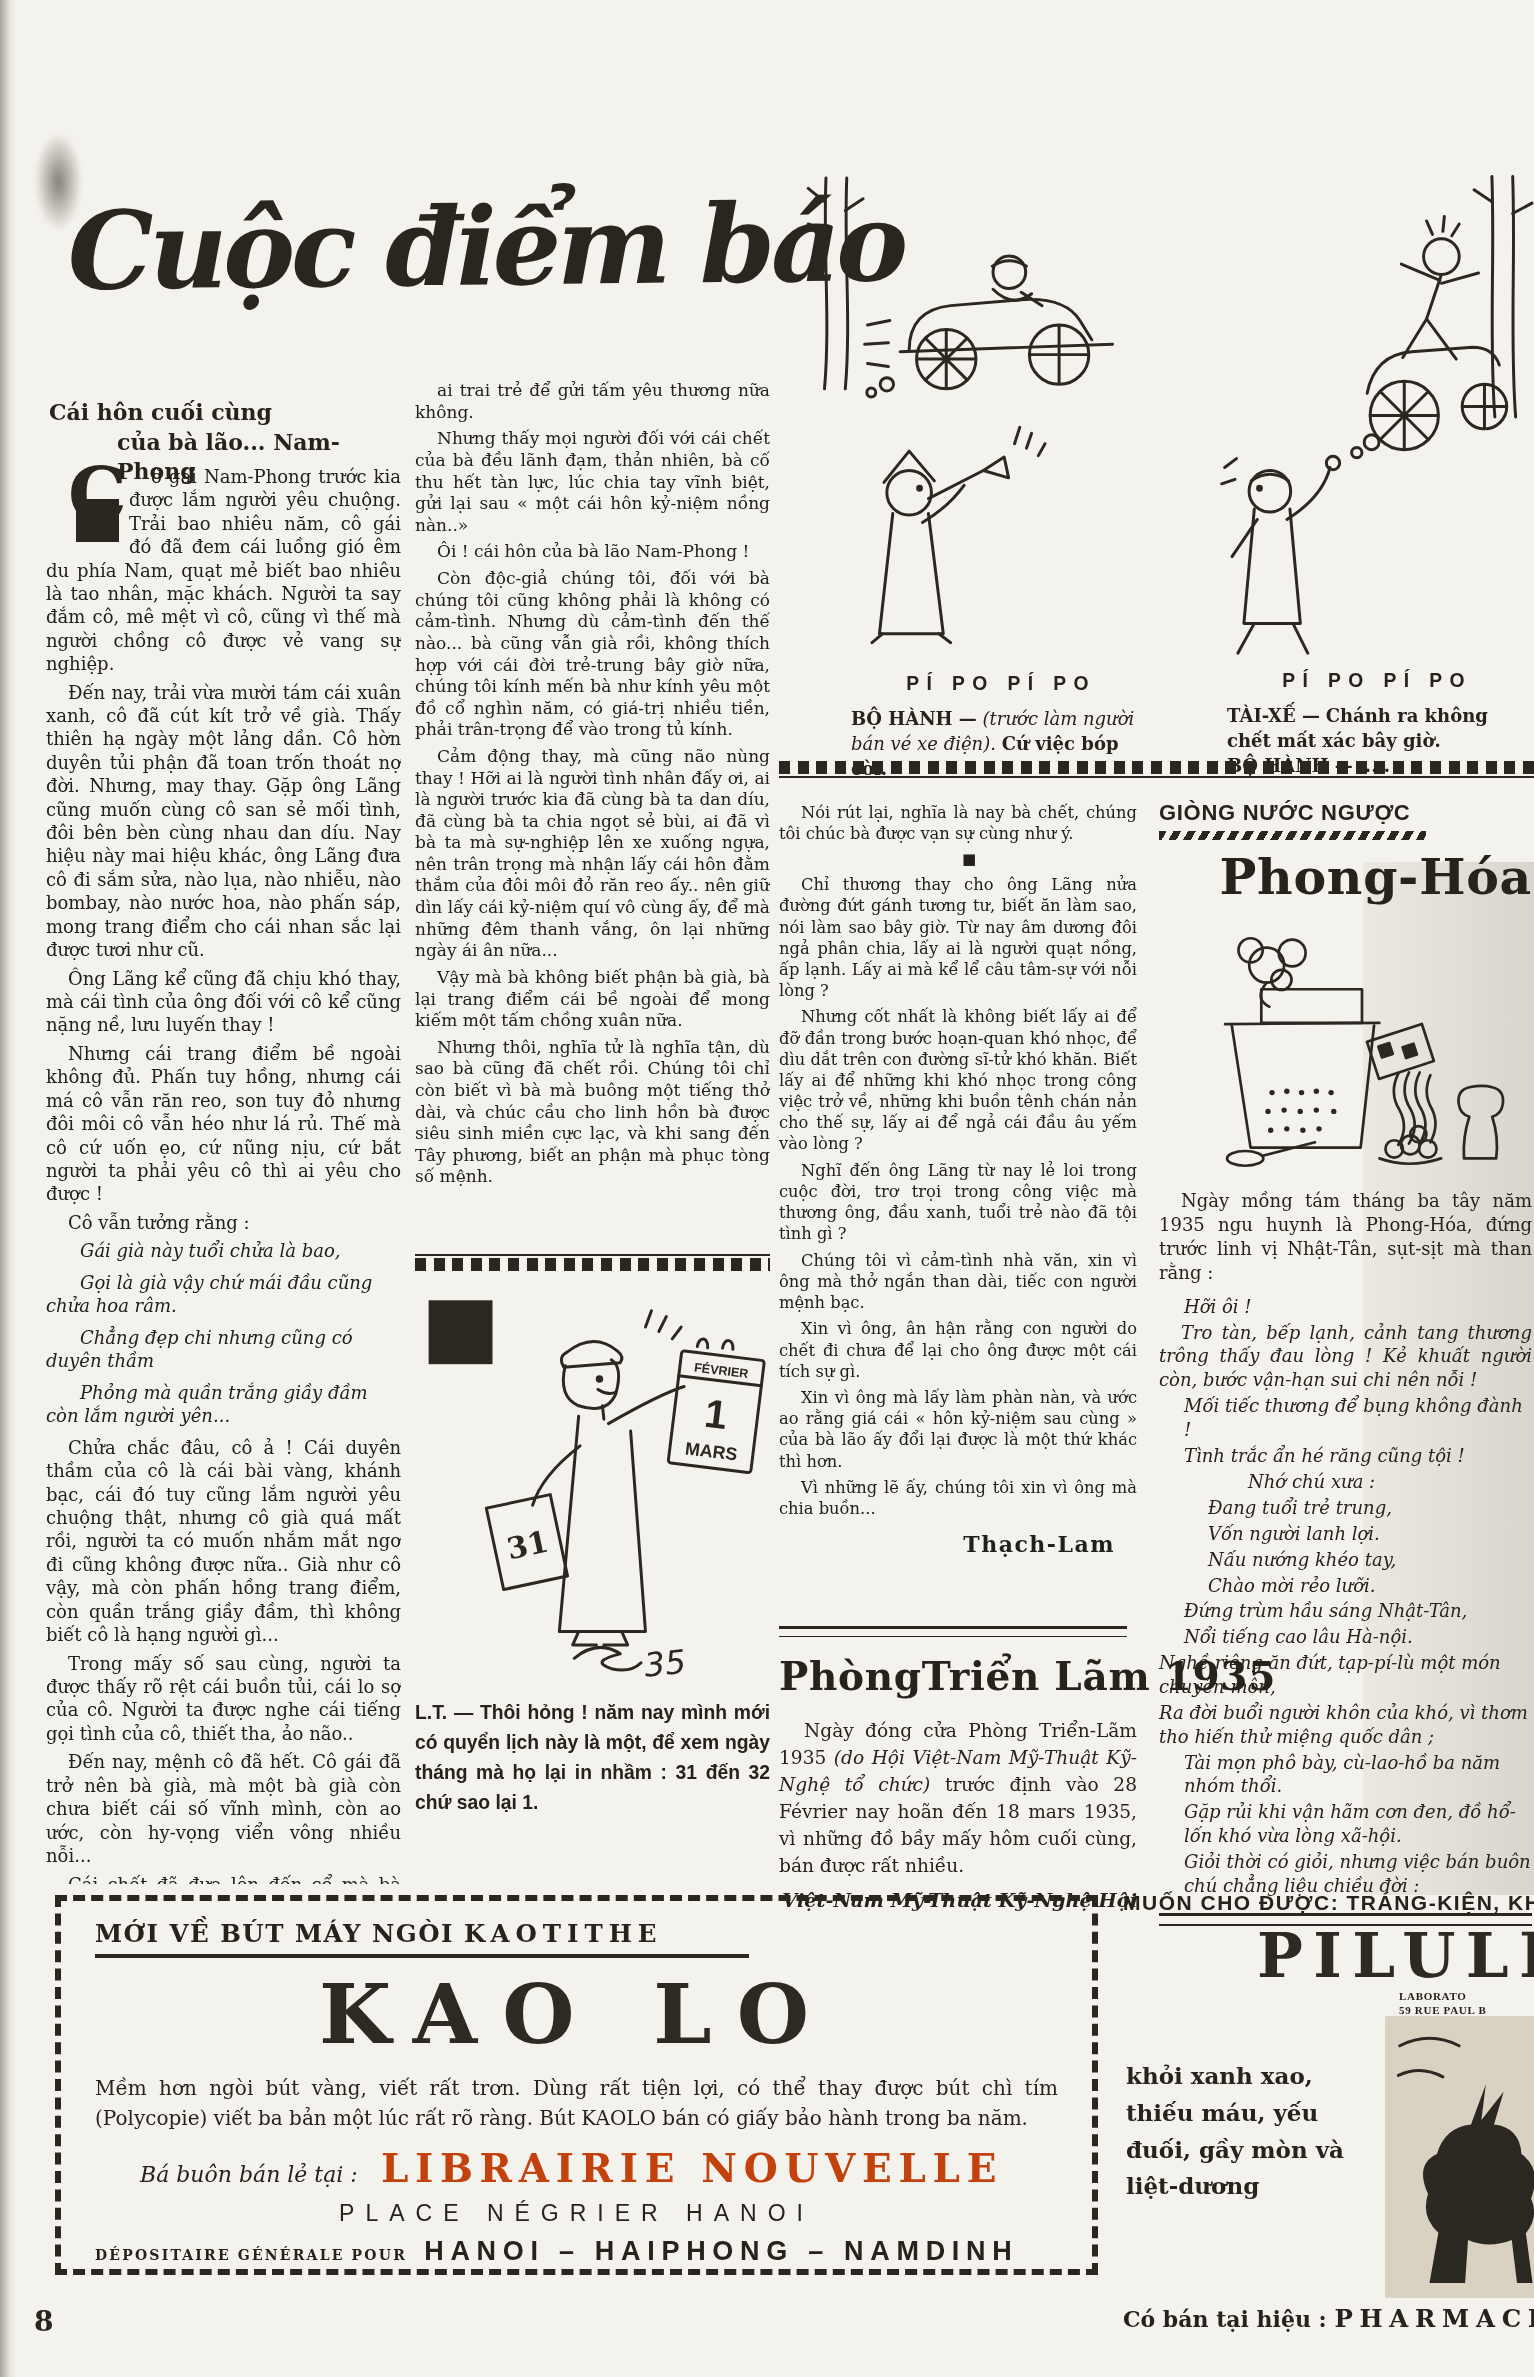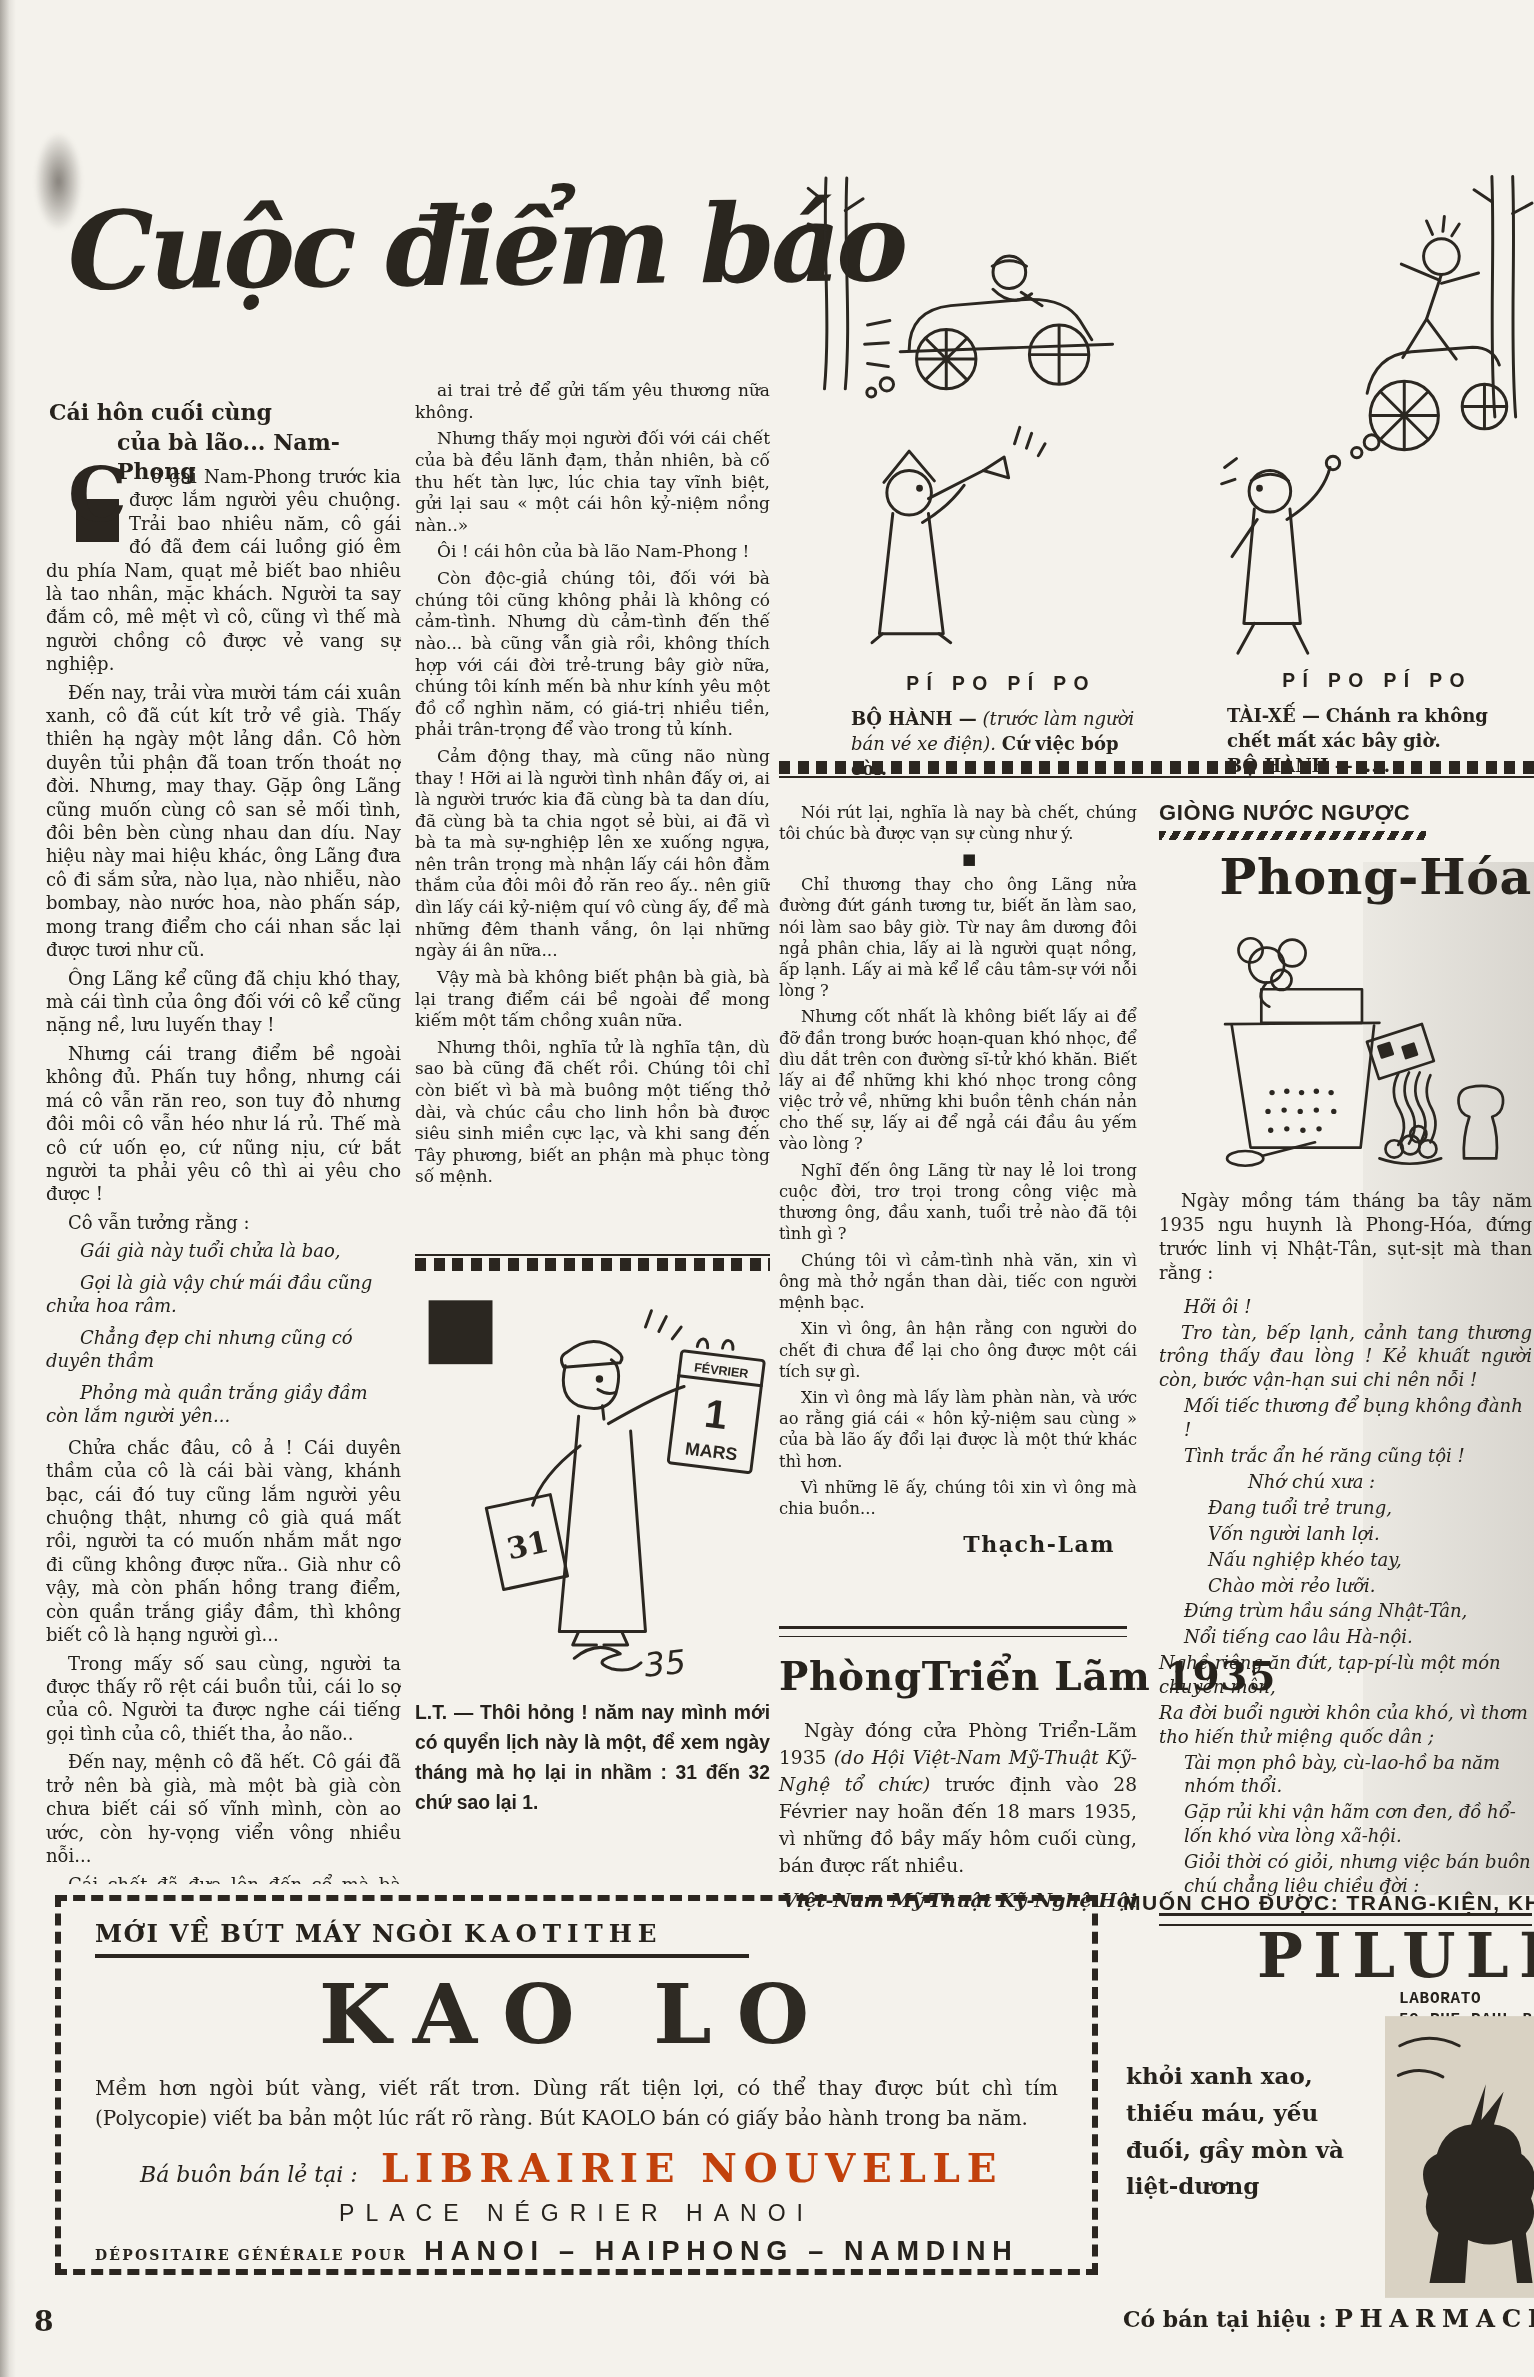--- a/index.html
+++ b/index.html
@@ -90,22 +90,22 @@
   .kaolo-addr{text-align:center;font-family:"Liberation Sans",sans-serif;font-size:23px;
     letter-spacing:11px;margin-top:9px;}
   .kaolo-dep{margin-top:9px;white-space:nowrap;}
   .kaolo-dep .dep{font-size:14px;letter-spacing:2.2px;font-weight:bold;}
   .kaolo-dep .cities{font-family:"Liberation Sans",sans-serif;font-size:27px;font-weight:bold;letter-spacing:6.7px;margin-left:13.4px;}
   .pilule{left:1123px;top:1891px;width:412px;height:446px;}
   .pil-head{font-family:"Liberation Sans",sans-serif;font-weight:bold;font-size:21px;
     letter-spacing:1.5px;white-space:nowrap;}
   .pil-brand{font-size:61px;font-weight:bold;letter-spacing:10.4px;margin:4.5px 0 0 134px;
     white-space:nowrap;color:#2e2a23;}
-  .pil-lab{position:absolute;left:276px;top:98px;font-family:Liberation Mono, monospace;
-    font-weight:bold;font-size:16px;line-height:1.3;letter-spacing:0.7px;}
+  .pil-lab{position:absolute;left:276px;top:98px;font-family:Liberation Serif, serif;
+    font-weight:bold;font-size:11px;line-height:1.3;letter-spacing:0.7px;}
   .pil-body{position:absolute;left:3px;top:167px;width:250px;font-weight:bold;
     font-size:23px;line-height:1.6;}
   .pil-deer{position:absolute;left:262px;top:125px;}
   .pil-foot{position:absolute;left:0;top:413px;white-space:nowrap;font-size:22px;font-weight:bold;}
   .pil-foot .stamp2{letter-spacing:6.7px;font-size:24.5px;}
   .pagenum{left:34px;top:2305px;font-size:28px;font-weight:bold;}
   .ink{stroke:#2b2721;stroke-width:4;fill:none;stroke-linecap:round;stroke-linejoin:round;}
   .inkf{fill:#2b2721;stroke:none;}
 </style>
 </head>
@@ -319,21 +319,21 @@
   </svg>
 
   <p class="intro">Ngày mồng tám tháng ba tây năm 1935 ngu huynh là Phong-Hóa, đứng trước linh vị Nhật-Tân, sụt-sịt mà than rằng :</p>
   <p class="vl in1">Hỡi ôi !</p>
   <p class="vl hang" style="text-indent:22px;text-align:justify;">Tro tàn, bếp lạnh, cảnh tang thương trông thấy đau lòng ! Kẻ khuất người còn, bước vận-hạn sui chi nên nỗi !</p>
   <p class="vl in1">Mối tiếc thương để bụng không đành !</p>
   <p class="vl in1">Tình trắc ẩn hé răng cũng tội !</p>
   <p class="vl in3">Nhớ chú xưa :</p>
   <p class="vl in2">Đang tuổi trẻ trung,</p>
   <p class="vl in2">Vốn người lanh lợi.</p>
-  <p class="vl in2">Nấu nghiệp khéo tay,</p>
+  <p class="vl in2">Nấu nướng khéo tay,</p>
   <p class="vl in2">Chào mời rẻo lưỡi.</p>
   <p class="vl in1">Đứng trùm hầu sáng Nhật-Tân,</p>
   <p class="vl in1">Nổi tiếng cao lâu Hà-nội.</p>
   <p class="vl hang">Nghề riêng ăn đứt, tạp-pí-lù một món chuyên môn,</p>
   <p class="vl hang">Ra đời buổi người khôn của khó, vì thơm tho hiến thử miệng quốc dân ;</p>
   <p class="vl in1">Tài mọn phô bày, cù-lao-hồ ba năm nhóm thổi.</p>
   <p class="vl in1">Gặp rủi khi vận hãm cơn đen, đồ hổ-lốn khó vừa lòng xã-hội.</p>
   <p class="vl in1">Giỏi thời có giỏi, nhưng việc bán buôn chú chẳng liệu chiều đời :</p>
   <div class="heavy-rule"></div>
 </div>

